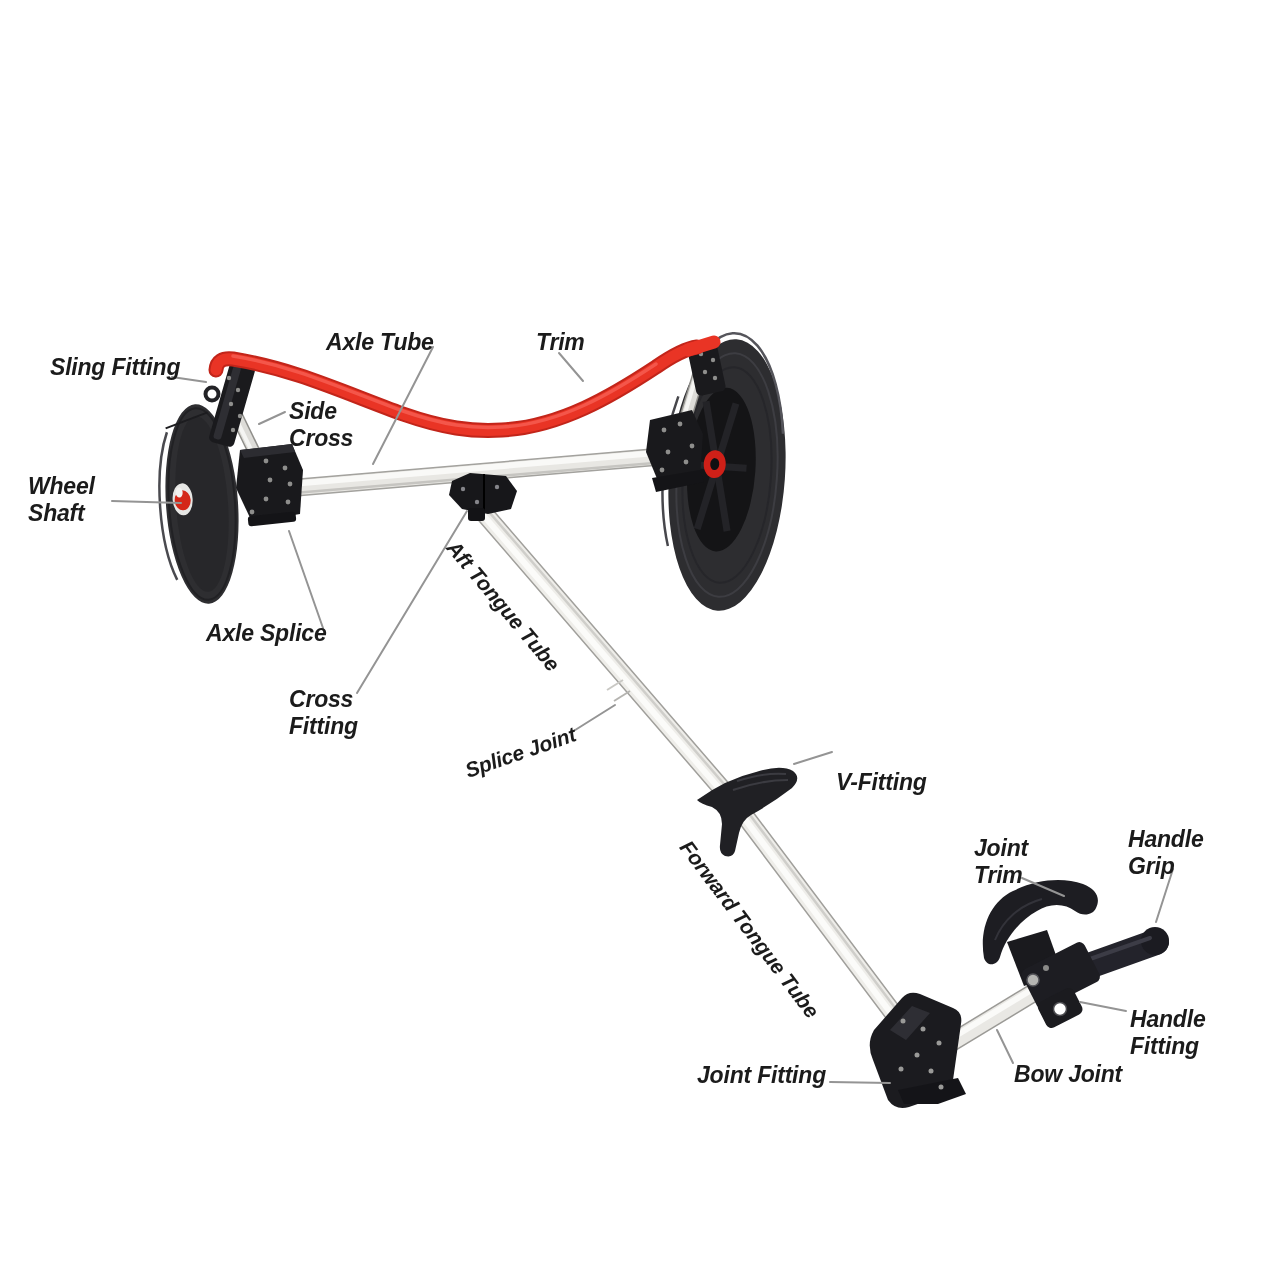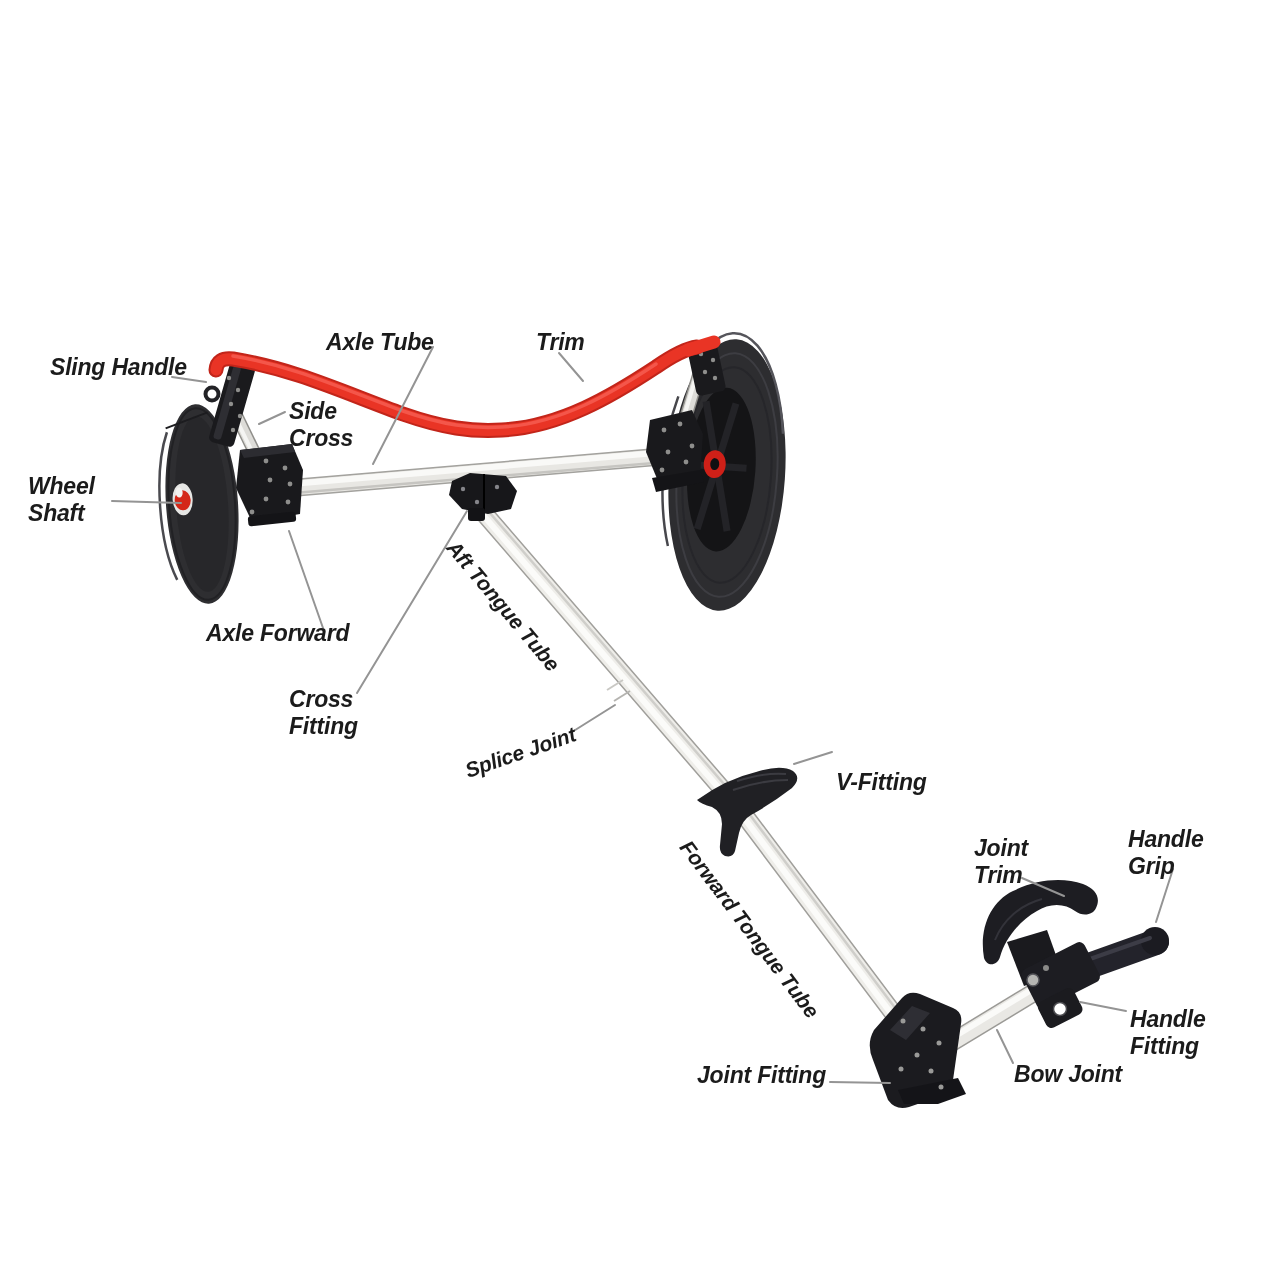--- a/index.html
+++ b/index.html
@@ -209,28 +209,28 @@
       <line x1="572" y1="732" x2="615" y2="705"></line>
       <line x1="794" y1="764" x2="832" y2="752"></line>
       <line x1="1022" y1="878" x2="1064" y2="896"></line>
       <line x1="1173" y1="869" x2="1156" y2="922"></line>
       <line x1="1080" y1="1002" x2="1126" y2="1011"></line>
       <line x1="997" y1="1030" x2="1013" y2="1063"></line>
       <line x1="830" y1="1082" x2="890" y2="1083"></line>
     </g>
   </svg>
 
-  <div class="lbl" style="left:50px;top:354px">Sling Handle</div>
+  <div class="lbl" style="left:50px;top:354px">Sling Fitting</div>
   <div class="lbl" style="left:326px;top:329px">Axle Tube</div>
   <div class="lbl" style="left:536px;top:329px">Trim</div>
   <div class="lbl" style="left:289px;top:398px">Side
 Cross</div>
   <div class="lbl" style="left:28px;top:473px">Wheel
 Shaft</div>
-  <div class="lbl" style="left:206px;top:620px">Axle Forward</div>
+  <div class="lbl" style="left:206px;top:620px">Axle Splice</div>
   <div class="lbl" style="left:289px;top:686px">Cross
 Fitting</div>
   <div class="lbl sm" style="left:460px;top:536px;transform:rotate(50deg)">Aft Tongue Tube</div>
   <div class="lbl sm" style="left:462px;top:760px;transform:rotate(-19deg)">Splice Joint</div>
   <div class="lbl" style="left:836px;top:769px">V-Fitting</div>
   <div class="lbl sm" style="left:694px;top:836px;transform:rotate(53deg)">Forward Tongue Tube</div>
   <div class="lbl" style="left:974px;top:835px">Joint
 Trim</div>
   <div class="lbl" style="left:1128px;top:826px">Handle
 Grip</div>

